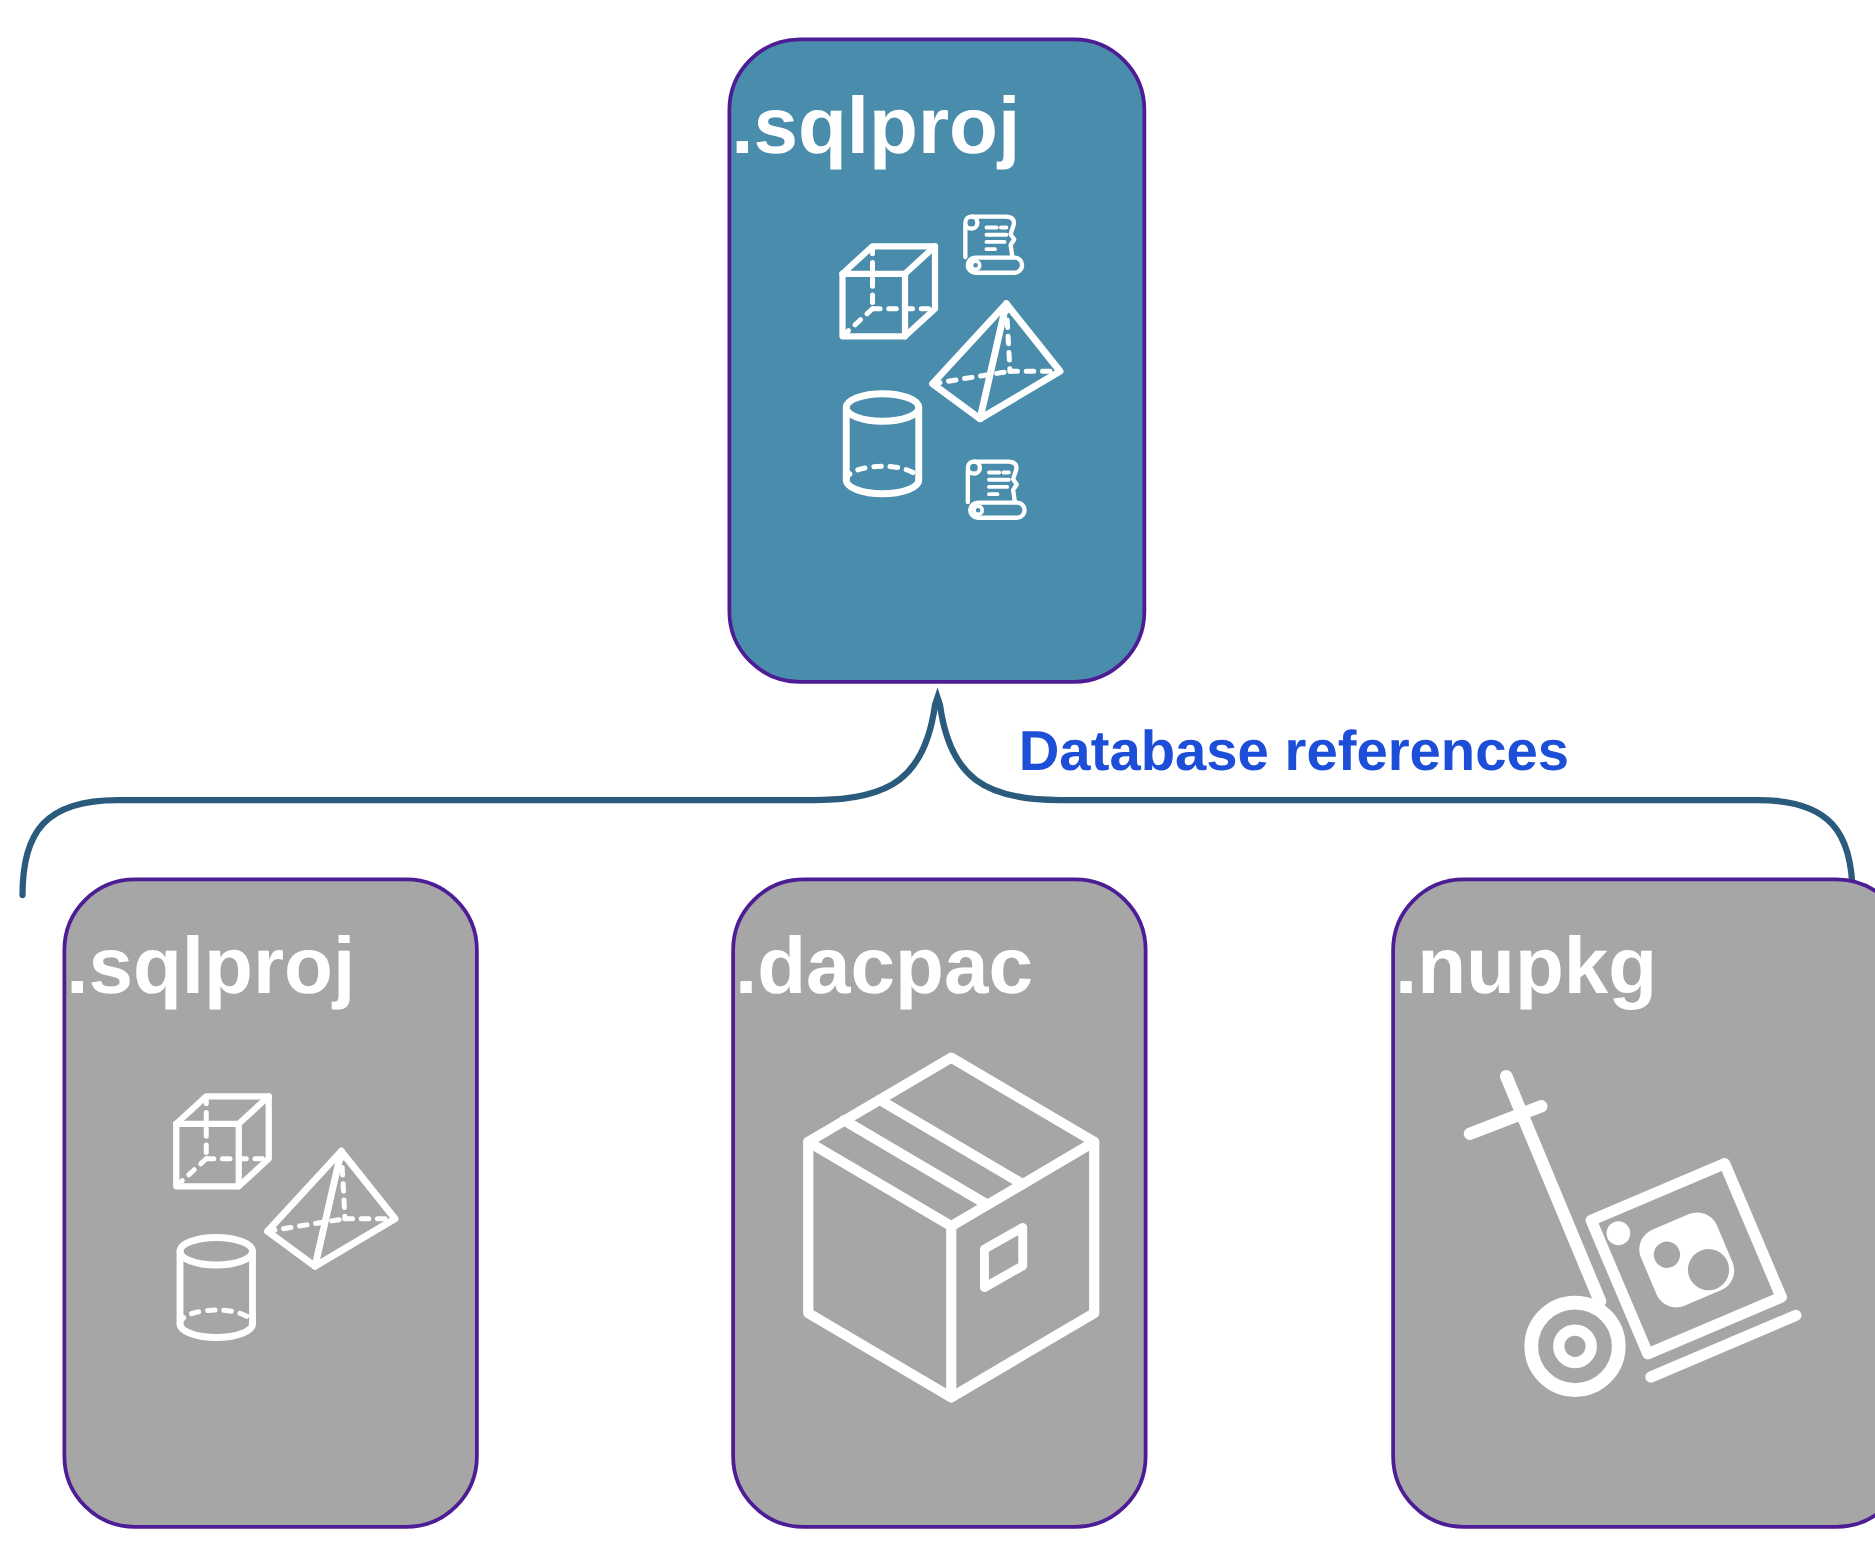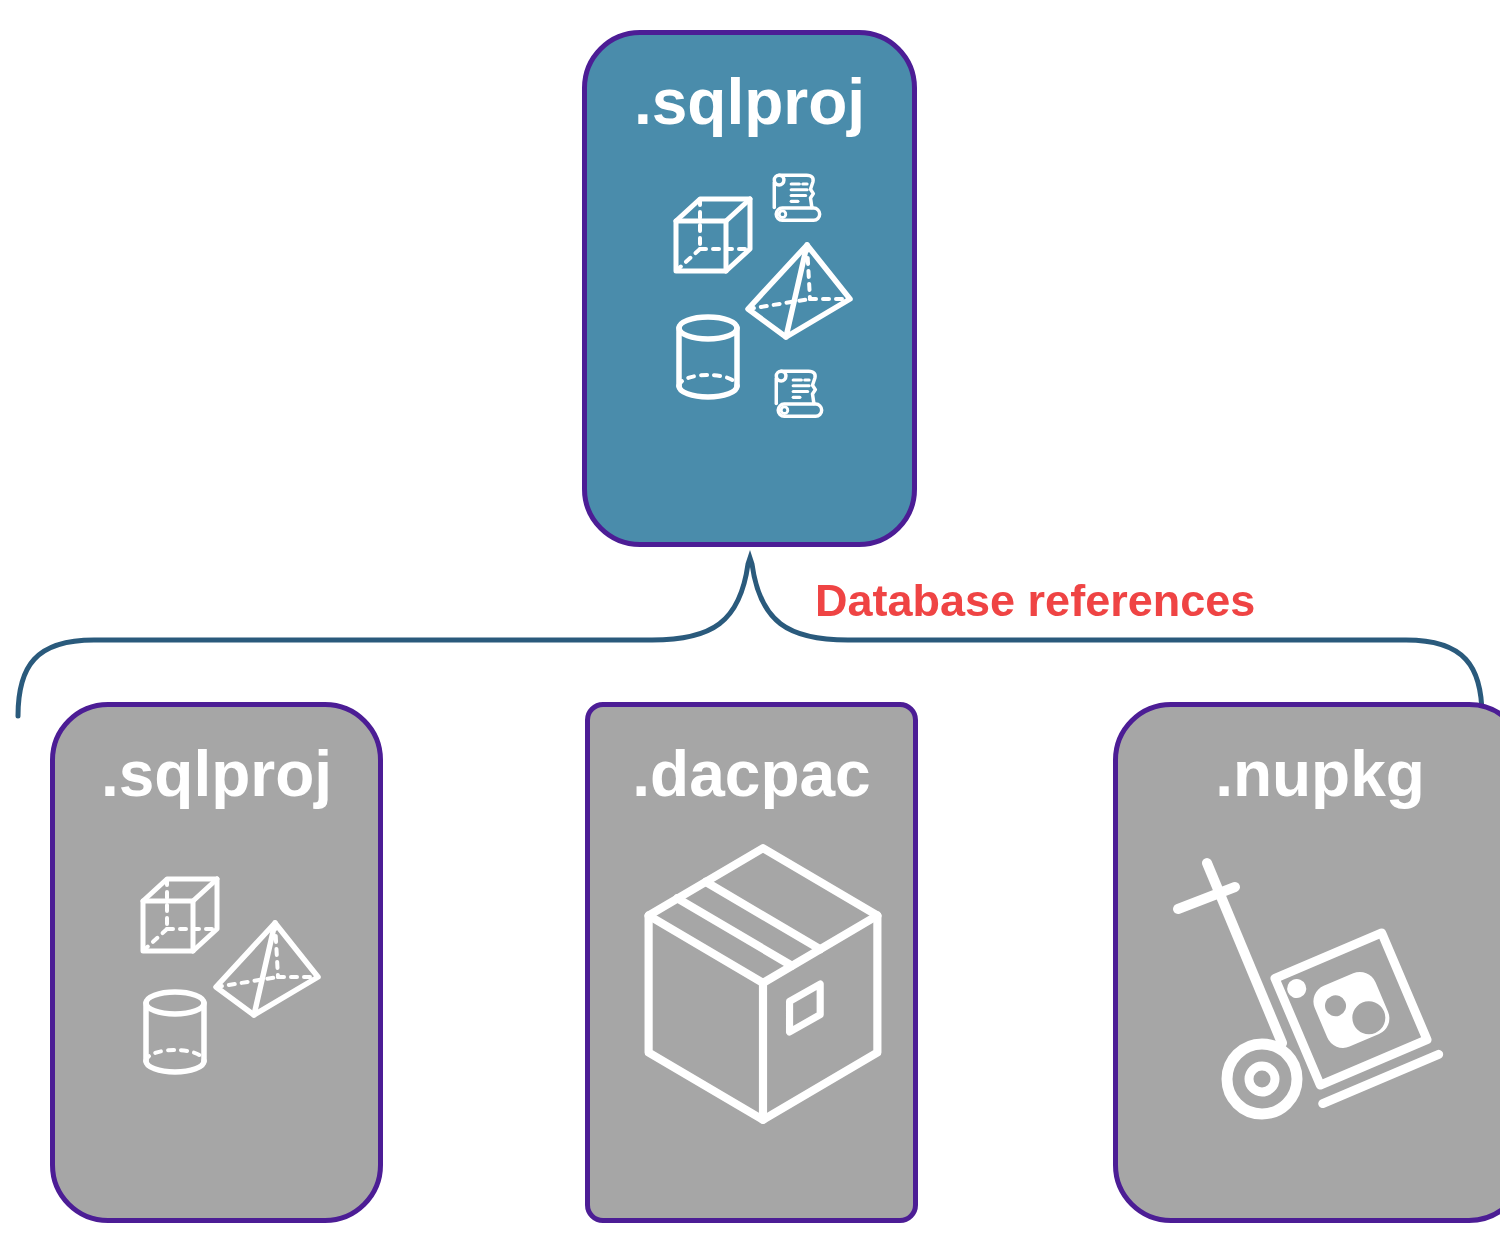--- a/index.html
+++ b/index.html
@@ -2,36 +2,36 @@
 <html><head>
 <meta charset="utf-8">
 <style>
   html,body { margin:0; padding:0; background:#ffffff; }
   .canvas {
     position:relative; width:1500px; height:1250px; background:#ffffff;
     font-family:"Liberation Sans", sans-serif; overflow:hidden;
   }
   .node {
     position:absolute; box-sizing:border-box;
-    border:5px solid #4c1d95; background:#a6a6a6;
-    border-radius:58px; text-align:center;
+    border:3px solid #4c1d95; background:#a6a6a6;
+    border-radius:58px; 
   }
   .node--root  { left:582px; top:30px;  width:335px; height:517px; background:#4a8cab; }
   .node--c1    { left:50px;  top:702px; width:333px; height:521px; }
-  .node--c2    { left:585px; top:702px; width:333px; height:521px;border-radius:18px; }
+  .node--c2    { left:585px; top:702px; width:333px; height:521px; }
   .node--c3    { left:1113px;top:702px; width:414px; height:521px; }
   .node-label {
     display:block; margin-top:32px; color:#ffffff;
     font-size:64px; font-weight:bold; line-height:1.1; letter-spacing:0;
   }
   .icon { position:absolute; }
   .brace { position:absolute; left:0; top:0; pointer-events:none; }
   .connector-label {
     position:absolute; left:815px; top:575px;
-    color:#ef4444; font-size:45px; font-weight:bold; white-space:nowrap;
+    color:#1d4ed8; font-size:45px; font-weight:bold; white-space:nowrap;
   }
   svg { display:block; overflow:visible; }
 </style>
 </head>
 <body>
 
 <div class="canvas">
 
   <div class="node node--root">
     <span class="node-label">.sqlproj</span>

